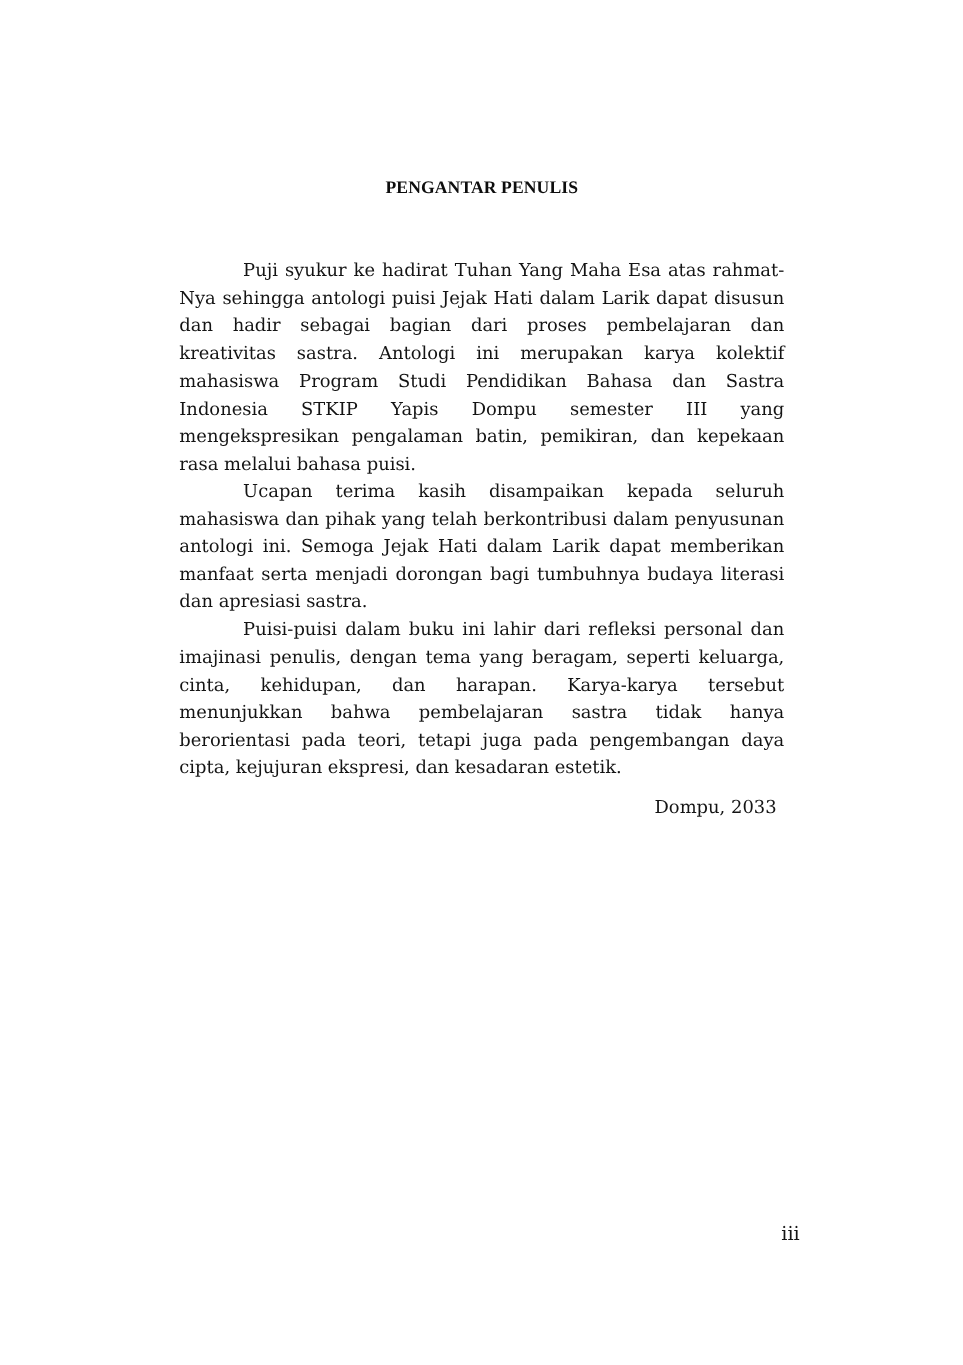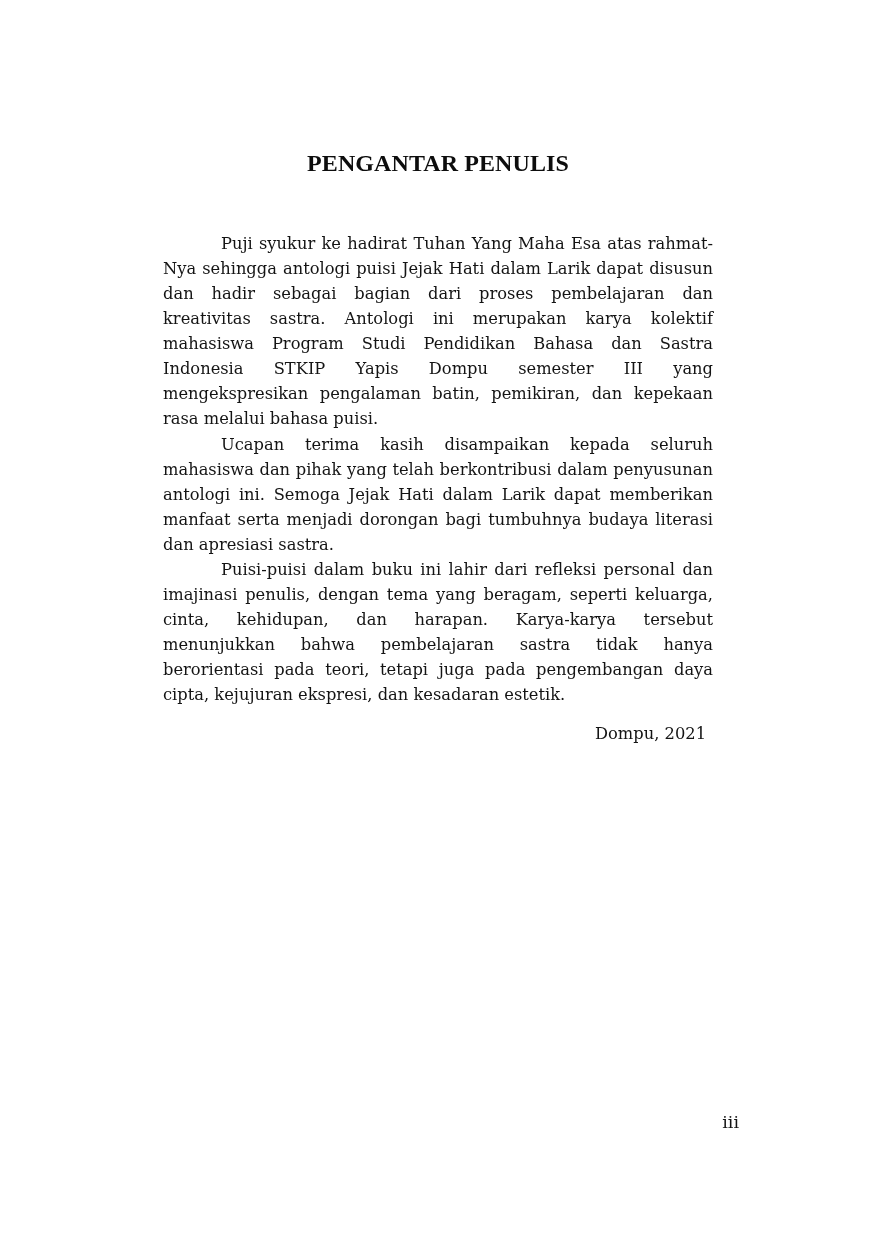--- a/index.html
+++ b/index.html
@@ -21,26 +21,26 @@
 
   .content-block {
     position: absolute;
     left: 151px;
     top: 148px;
     width: 574px;
   }
 
   .doc-title {
     font-family: "Liberation Serif", "DejaVu Serif", serif;
-    font-size: 24px;
+    font-size: 16px;
     font-weight: bold;
     color: #0d0d0d;
     text-align: center;
     letter-spacing: 0.1px;
-    margin: 1px;
+    margin: 13px;
     padding: 0;
     line-height: 1.2;
   }
 
   .body-text {
     font-family: "DejaVu Serif", "Liberation Serif", serif;
     font-size: 16.3px;
     color: #141414;
     text-align: justify;
     text-justify: inter-word;
@@ -85,21 +85,21 @@
   }
 
   .signature .sig-name {
     font-weight: bold;
     display: block;
     padding-left: 153px;
   }
 
   .page-number {
     position: absolute;
-    left: 12px;
+    left: 0;
     top: 1112px;
     width: 727px;
     text-align: right;
     font-family: "DejaVu Serif", "Liberation Serif", serif;
     font-size: 17.5px;
     color: #141414;
     line-height: 1.2;
   }
 </style>
 </head>
@@ -113,18 +113,18 @@
 
     <div class="body-text para-gap-top">
       <p>Puji syukur ke hadirat Tuhan Yang Maha Esa atas rahmat-Nya sehingga antologi puisi Jejak Hati dalam Larik dapat disusun dan hadir sebagai bagian dari proses pembelajaran dan kreativitas sastra. Antologi ini merupakan karya kolektif mahasiswa Program Studi Pendidikan Bahasa dan Sastra Indonesia STKIP Yapis Dompu semester III yang mengekspresikan pengalaman batin, pemikiran, dan kepekaan rasa melalui bahasa puisi.</p>
       <p>Ucapan terima kasih disampaikan kepada seluruh mahasiswa dan pihak yang telah berkontribusi dalam penyusunan antologi ini. Semoga Jejak Hati dalam Larik dapat memberikan manfaat serta menjadi dorongan bagi tumbuhnya budaya literasi dan apresiasi sastra.</p>
       <p>Puisi-puisi dalam buku ini lahir dari refleksi personal dan imajinasi penulis, dengan tema yang beragam, seperti keluarga, cinta, kehidupan, dan harapan. Karya-karya tersebut menunjukkan bahwa pembelajaran sastra tidak hanya berorientasi pada teori, tetapi juga pada pengembangan daya cipta, kejujuran ekspresi, dan kesadaran estetik.</p>
     </div>
 
   </div>
 
   <div class="signature">
-    <span class="sig-place">Dompu, 2021</span>
+    <span class="sig-place">Dompu, 2033</span>
   </div>
 
   <div class="page-number">iii</div>
 
 </div>
 
 </body></html>

